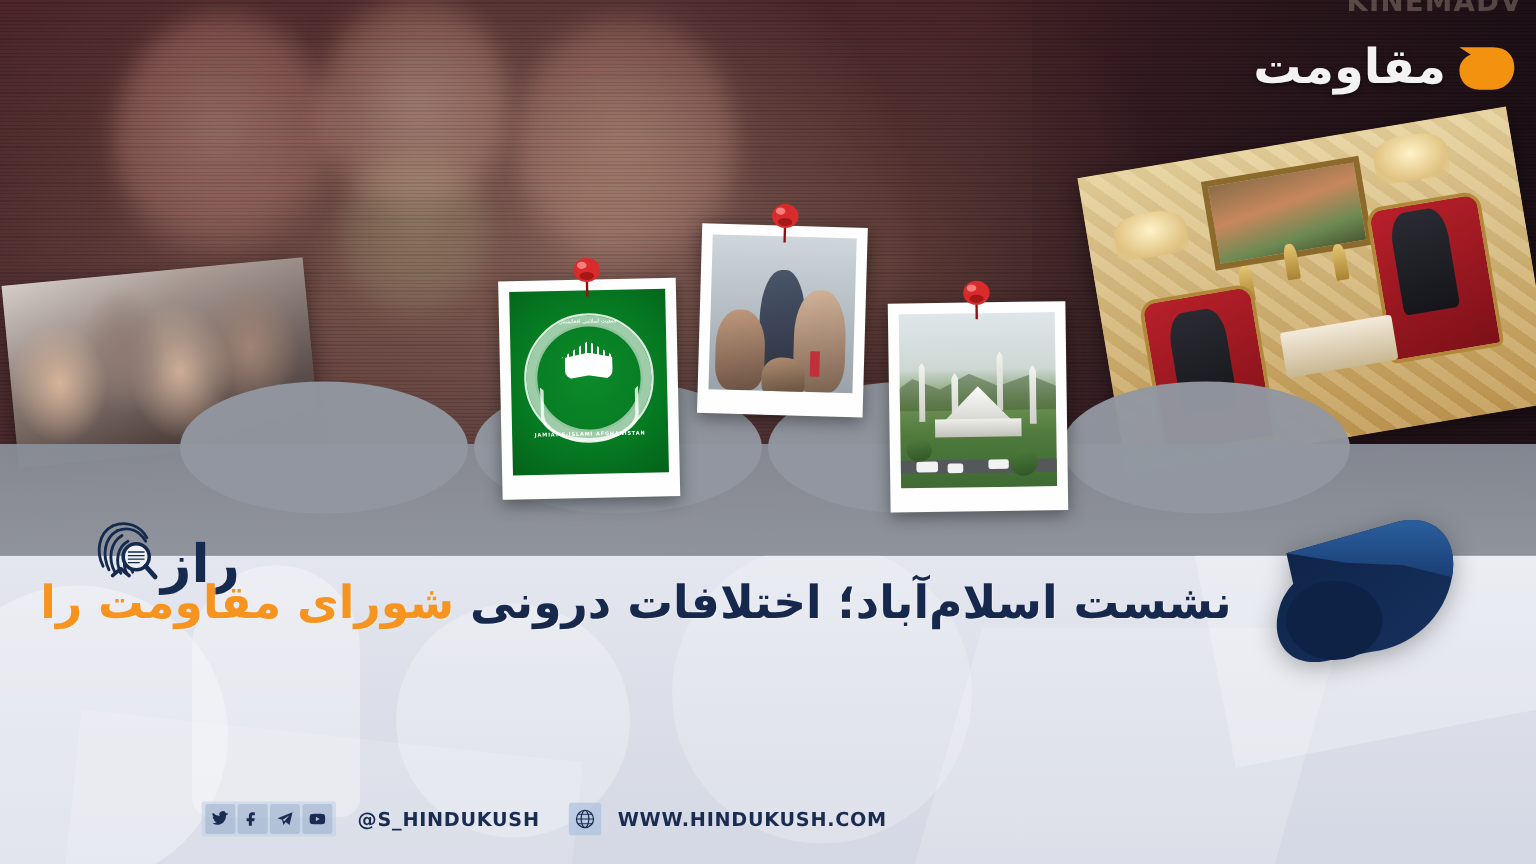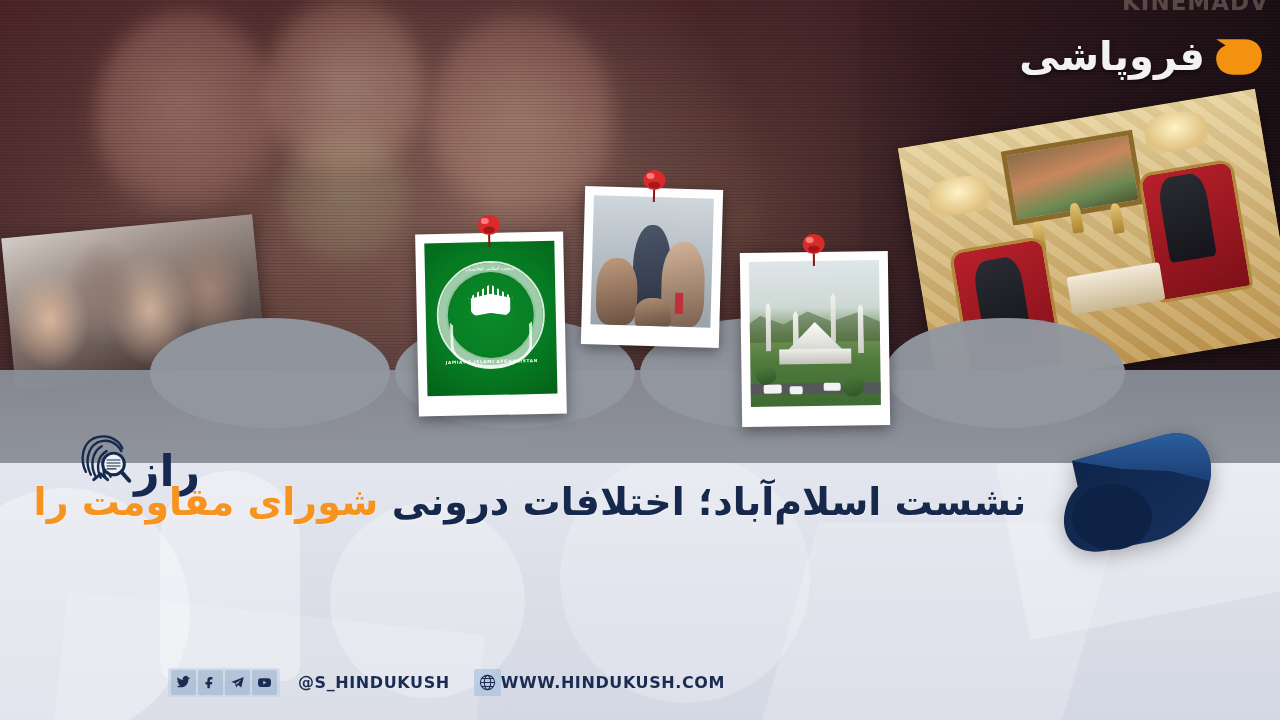--- a/index.html
+++ b/index.html
@@ -395,20 +395,21 @@
   }
   .globe-tile {
     margin-left: 24px;
     width: 27px; height: 27px;
     background: rgba(168,190,222,0.65);
     display:flex; align-items:center; justify-content:center;
     border-radius: 2px;
   }
   .globe-tile svg { width: 19px; height: 19px; stroke: #1b2c52; fill:none; stroke-width: 1.3; }
   .site {
+    margin-left: 14px;
     font-size: 16px;
     font-weight: bold;
     letter-spacing: .6px;
     color: #1b2c52;
   }
 </style>
 </head>
 <body>
 
 <div id="stage">
@@ -509,21 +510,21 @@
       <div class="road"></div>
       <div class="car c1"></div>
       <div class="car c3"></div>
       <div class="car c2"></div>
       <div class="bush b1"></div>
       <div class="bush b2"></div>
     </div>
   </div>
 
   <div class="logo-top">
-    <span class="logo-top-text">فروپاشی</span>
+    <span class="logo-top-text">مقاومت</span>
     <svg width="52" height="52" viewBox="0 0 100 100">
       <path d="M8 18 L62 18 C84 18 96 32 96 50 C96 70 82 86 60 86 L40 86 C20 86 8 72 8 55 C8 40 20 28 38 28 L66 28 L44 46 L58 46 C66 46 70 52 70 58 C70 66 63 72 55 72 L40 72 C30 72 24 65 24 56 C24 46 32 40 42 40" fill="#f2920f"></path>
     </svg>
   </div>
 
   <svg class="logo-big" viewBox="0 0 160 140">
     <defs>
       <linearGradient id="lgTop" x1="0" y1="0" x2="0" y2="1">
         <stop offset="0" stop-color="#2a5f9e"></stop>
         <stop offset="1" stop-color="#1b3e74"></stop>

